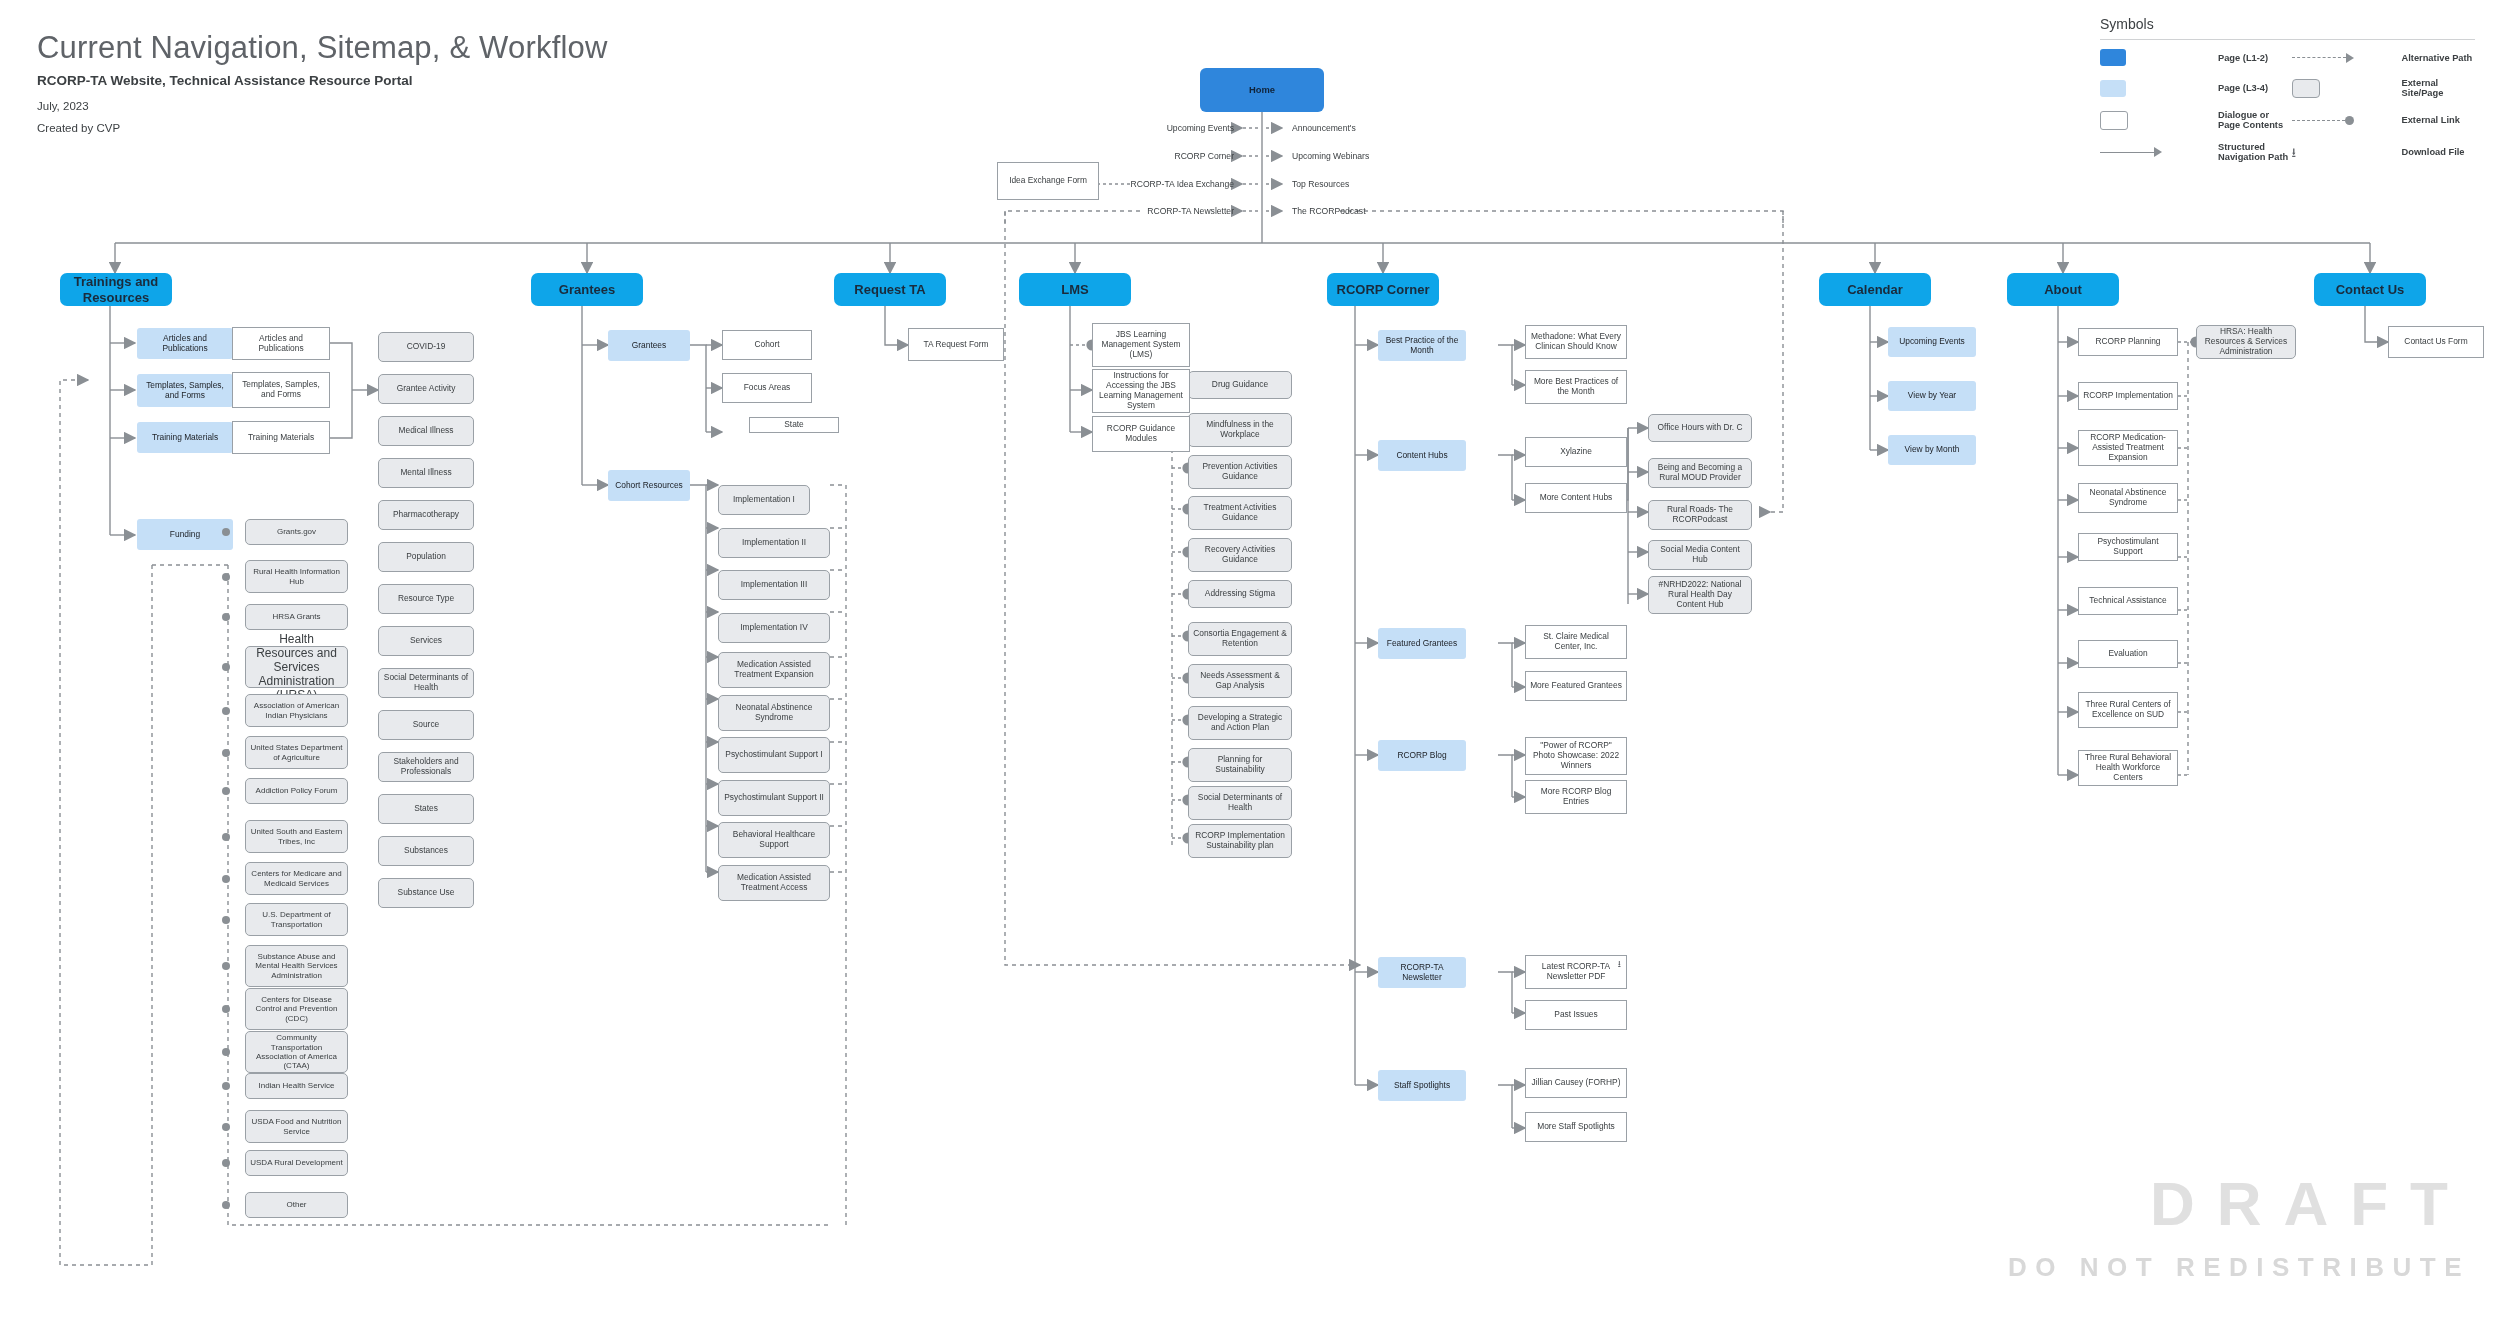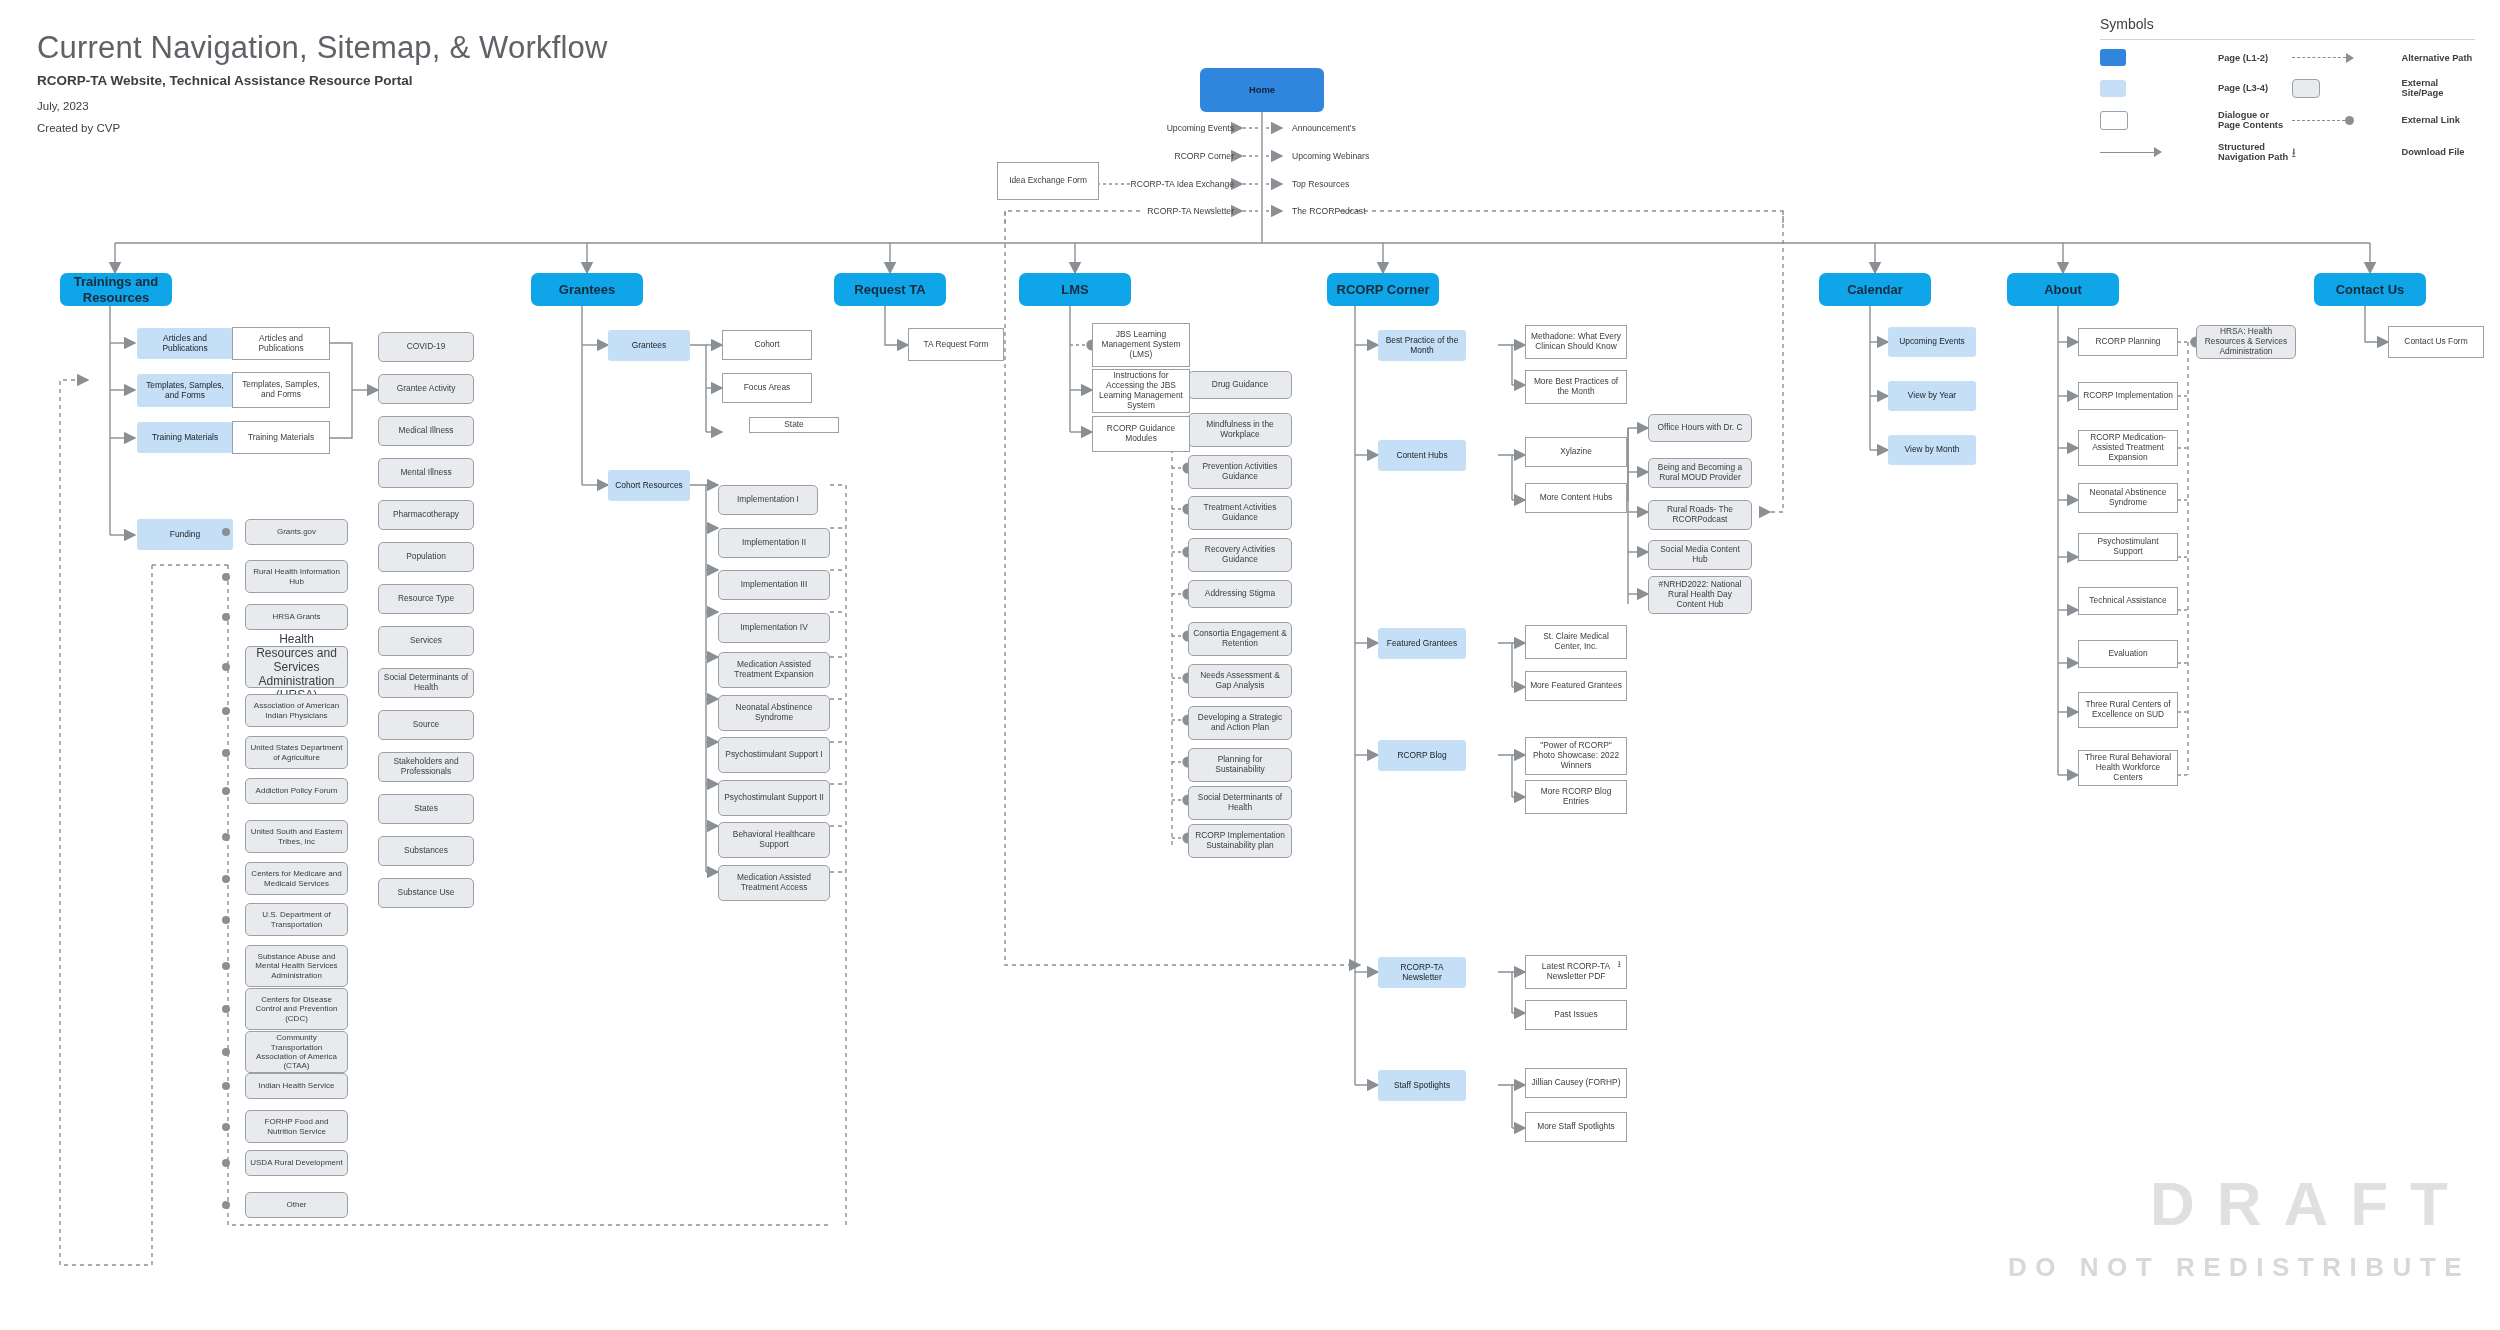--- a/index.html
+++ b/index.html
@@ -437,35 +437,35 @@
       <div style="position: absolute; left: 222px; top: 1005px; width: 8px; height: 8px; border-radius: 50%; background: rgb(138, 143, 148);"></div>
       <div class="node n-ext" style="left: 245px; top: 1031px; width: 103px; height: 42px; font-size: 8px;">
         <span>Community Transportation Association of America (CTAA)</span>
       </div>
       <div style="position: absolute; left: 222px; top: 1048px; width: 8px; height: 8px; border-radius: 50%; background: rgb(138, 143, 148);"></div>
       <div class="node n-ext" style="left: 245px; top: 1073px; width: 103px; height: 26px; font-size: 8px;">
         <span>Indian Health Service</span>
       </div>
       <div style="position: absolute; left: 222px; top: 1082px; width: 8px; height: 8px; border-radius: 50%; background: rgb(138, 143, 148);"></div>
       <div class="node n-ext" style="left: 245px; top: 1110px; width: 103px; height: 33px; font-size: 8px;">
-        <span>FORHP Food and Nutrition Service</span>
+        <span>USDA Food and Nutrition Service</span>
       </div>
       <div style="position: absolute; left: 222px; top: 1122.5px; width: 8px; height: 8px; border-radius: 50%; background: rgb(138, 143, 148);"></div>
       <div class="node n-ext" style="left: 245px; top: 1150px; width: 103px; height: 26px; font-size: 8px;">
         <span>USDA Rural Development</span>
       </div>
       <div style="position: absolute; left: 222px; top: 1159px; width: 8px; height: 8px; border-radius: 50%; background: rgb(138, 143, 148);"></div>
       <div class="node n-ext" style="left: 245px; top: 1192px; width: 103px; height: 26px; font-size: 8px;">
         <span>Other</span>
       </div>
       <div style="position: absolute; left: 222px; top: 1201px; width: 8px; height: 8px; border-radius: 50%; background: rgb(138, 143, 148);"></div>
     </div>
 
   <div id="cohortres">
-      <div class="node n-ext" style="left: 718px; top: 485px; width: 100px; height: 30px;">
+      <div class="node n-ext" style="left: 718px; top: 485px; width: 92px; height: 30px;">
         <span>Implementation I</span>
       </div>
       <div class="node n-ext" style="left: 718px; top: 527.5px; width: 112px; height: 30px;">
         <span>Implementation II</span>
       </div>
       <div class="node n-ext" style="left: 718px; top: 570px; width: 112px; height: 30px;">
         <span>Implementation III</span>
       </div>
       <div class="node n-ext" style="left: 718px; top: 612.5px; width: 112px; height: 30px;">
         <span>Implementation IV</span>

